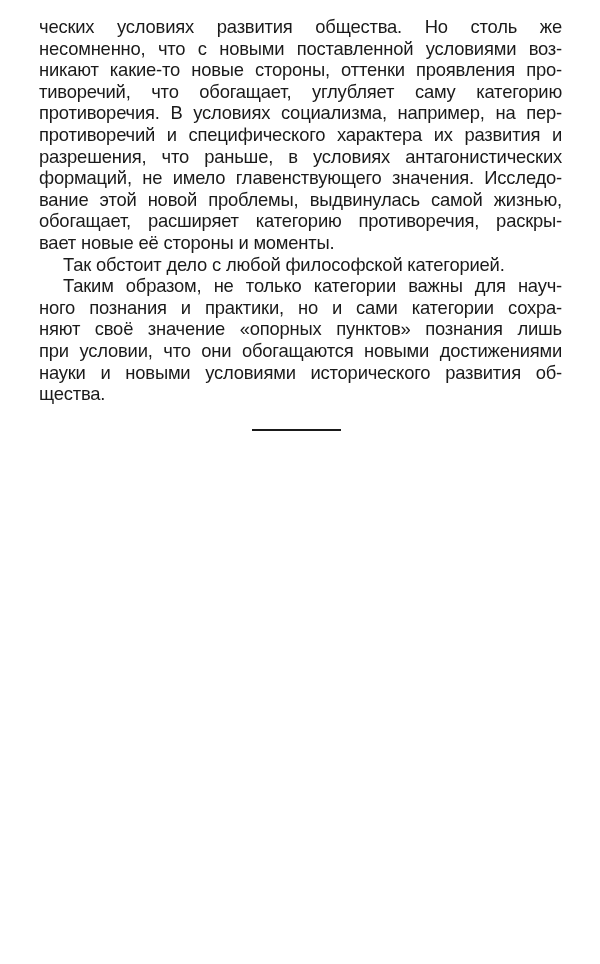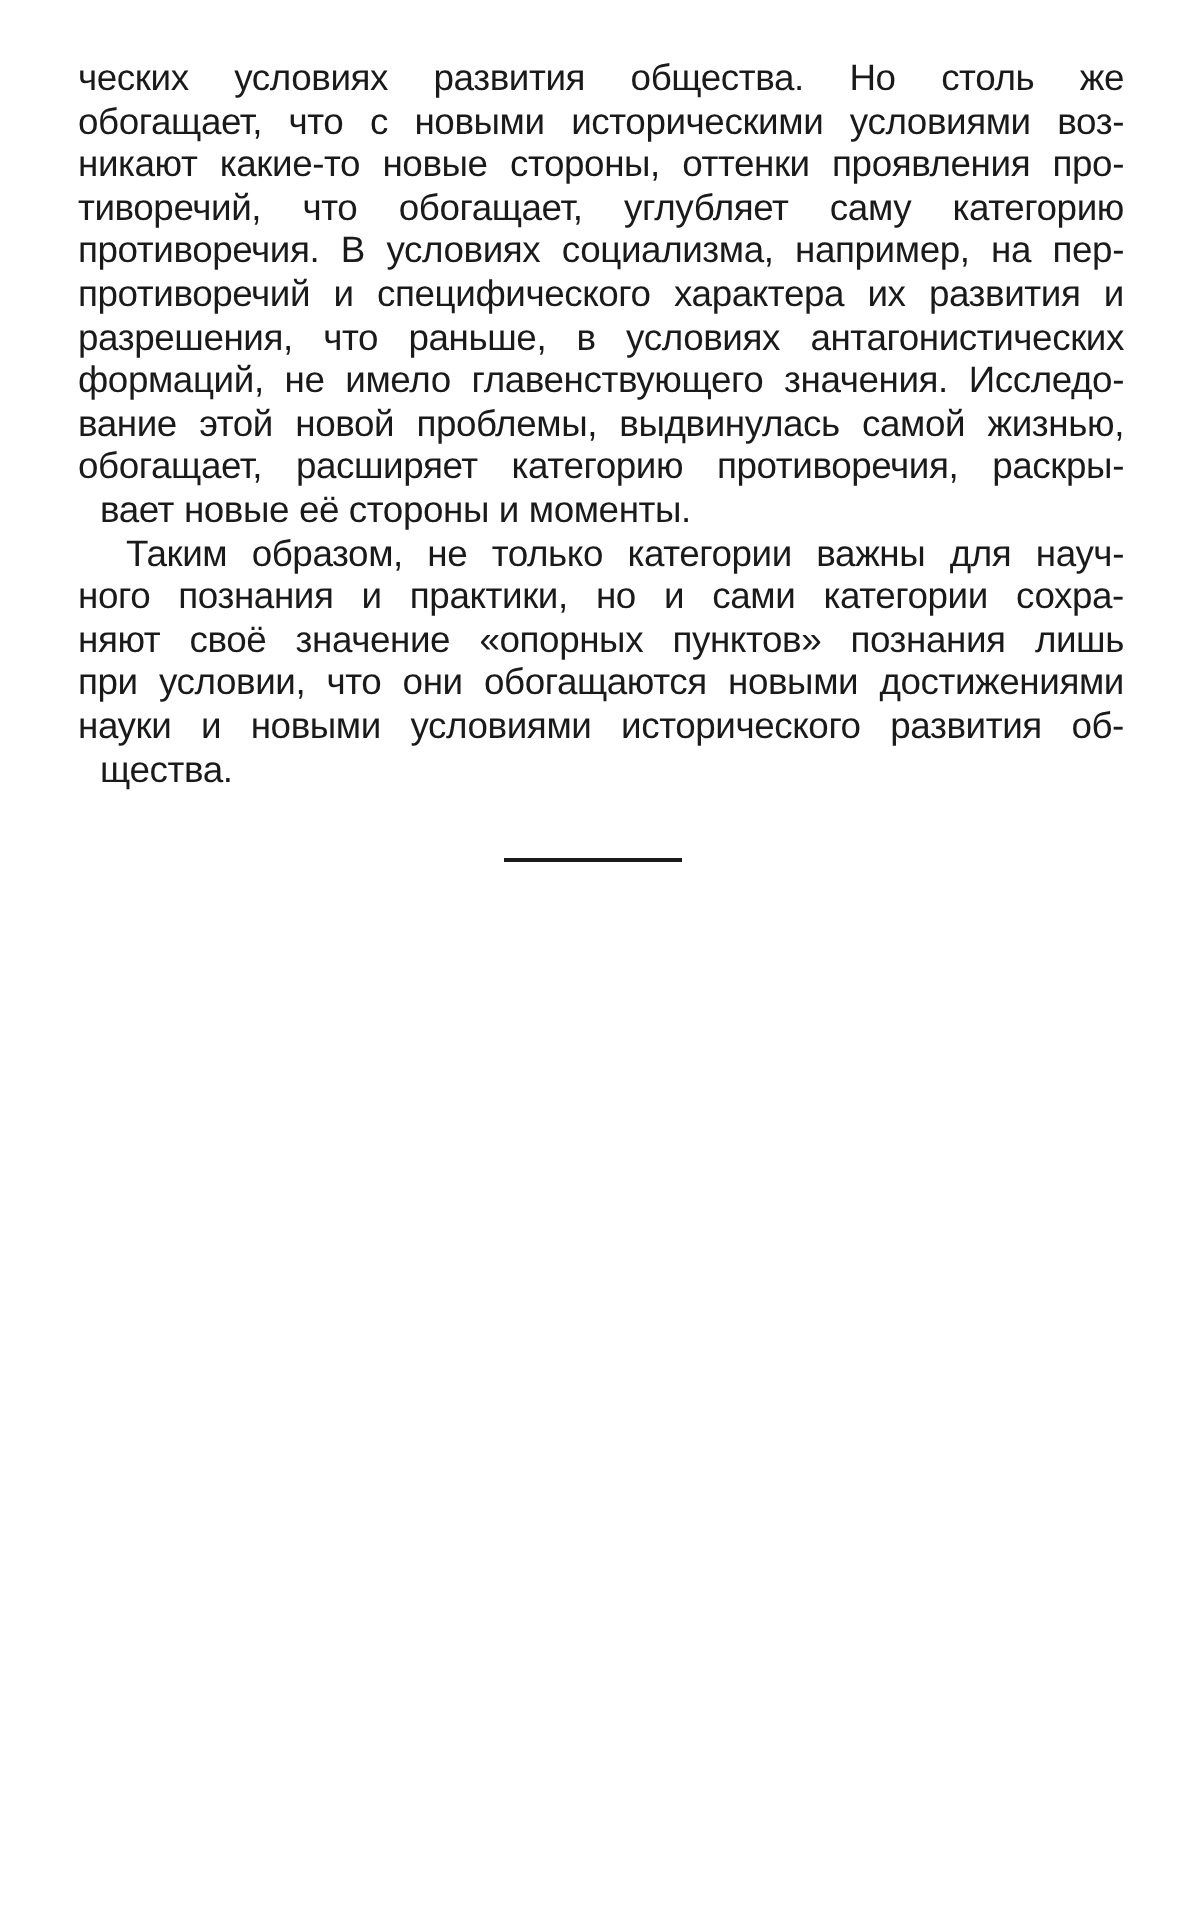--- a/index.html
+++ b/index.html
@@ -9,71 +9,73 @@
     }
     body {
       width: 600px;
       height: 964px;
       position: relative;
       overflow: hidden;
     }
     .page {
       position: absolute;
       left: 39px;
-      top: 28px;
+      top: 16px;
       width: 523px;
       font-family: "Liberation Sans Narrow", "Liberation Sans", sans-serif;
       color: #1a1a1a;
       font-size: 18.4px;
       line-height: 21.6px;
       letter-spacing: -0.2px;
     }
     .line {
       display: block;
       height: 21.6px;
       white-space: nowrap;
       text-align: justify;
       text-align-last: justify;
       transform-origin: left center;
     }
     .line.last {
       text-align-last: left;
-      margin-left: 11px;
     }
     .line.indent {
       padding-left: 24px;
     }
     .separator {
       position: absolute;
       left: 252px;
       top: 429px;
       width: 89px;
       height: 2px;
       background: #1a1a1a;
     }
   </style>
 </head>
 <body>
 
 <div class="page">
 
   <div>
     <span class="line" style="width: 523px; box-sizing: border-box;">ческих условиях развития общества. Но столь же</span>
-    <span class="line" style="width: 523px; box-sizing: border-box;">обогащает, что с новыми историческими условиями воз-</span>
+    <span class="line" style="width: 523px; box-sizing: border-box;">несомненно, что с новыми поставленной условиями воз-</span>
     <span class="line" style="width: 523px; box-sizing: border-box;">никают какие-то новые стороны, оттенки проявления про-</span>
     <span class="line" style="width: 523px; box-sizing: border-box;">тиворечий, что обогащает, углубляет саму категорию</span>
     <span class="line" style="width: 523px; box-sizing: border-box;">противоречия. В условиях социализма, например, на пер-</span>
     <span class="line" style="width: 523px; box-sizing: border-box;">противоречий и специфического характера их развития и</span>
     <span class="line" style="width: 523px; box-sizing: border-box;">разрешения, что раньше, в условиях антагонистических</span>
     <span class="line" style="width: 523px; box-sizing: border-box;">формаций, не имело главенствующего значения. Исследо-</span>
     <span class="line" style="width: 523px; box-sizing: border-box;">вание этой новой проблемы, выдвинулась самой жизнью,</span>
     <span class="line" style="width: 523px; box-sizing: border-box;">обогащает, расширяет категорию противоречия, раскры-</span>
     <span class="line last">вает новые её стороны и моменты.</span>
   </div>
 
+  <div>
+    <span class="line last indent">Так обстоит дело с любой философской категорией.</span>
+  </div>
 
   <div>
     <span class="line indent" style="width: 523px; box-sizing: border-box;">Таким образом, не только категории важны для науч-</span>
     <span class="line" style="width: 523px; box-sizing: border-box;">ного познания и практики, но и сами категории сохра-</span>
     <span class="line" style="width: 523px; box-sizing: border-box;">няют своё значение «опорных пунктов» познания лишь</span>
     <span class="line" style="width: 523px; box-sizing: border-box;">при условии, что они обогащаются новыми достижениями</span>
     <span class="line" style="width: 523px; box-sizing: border-box;">науки и новыми условиями исторического развития об-</span>
     <span class="line last">щества.</span>
   </div>
 </div>

